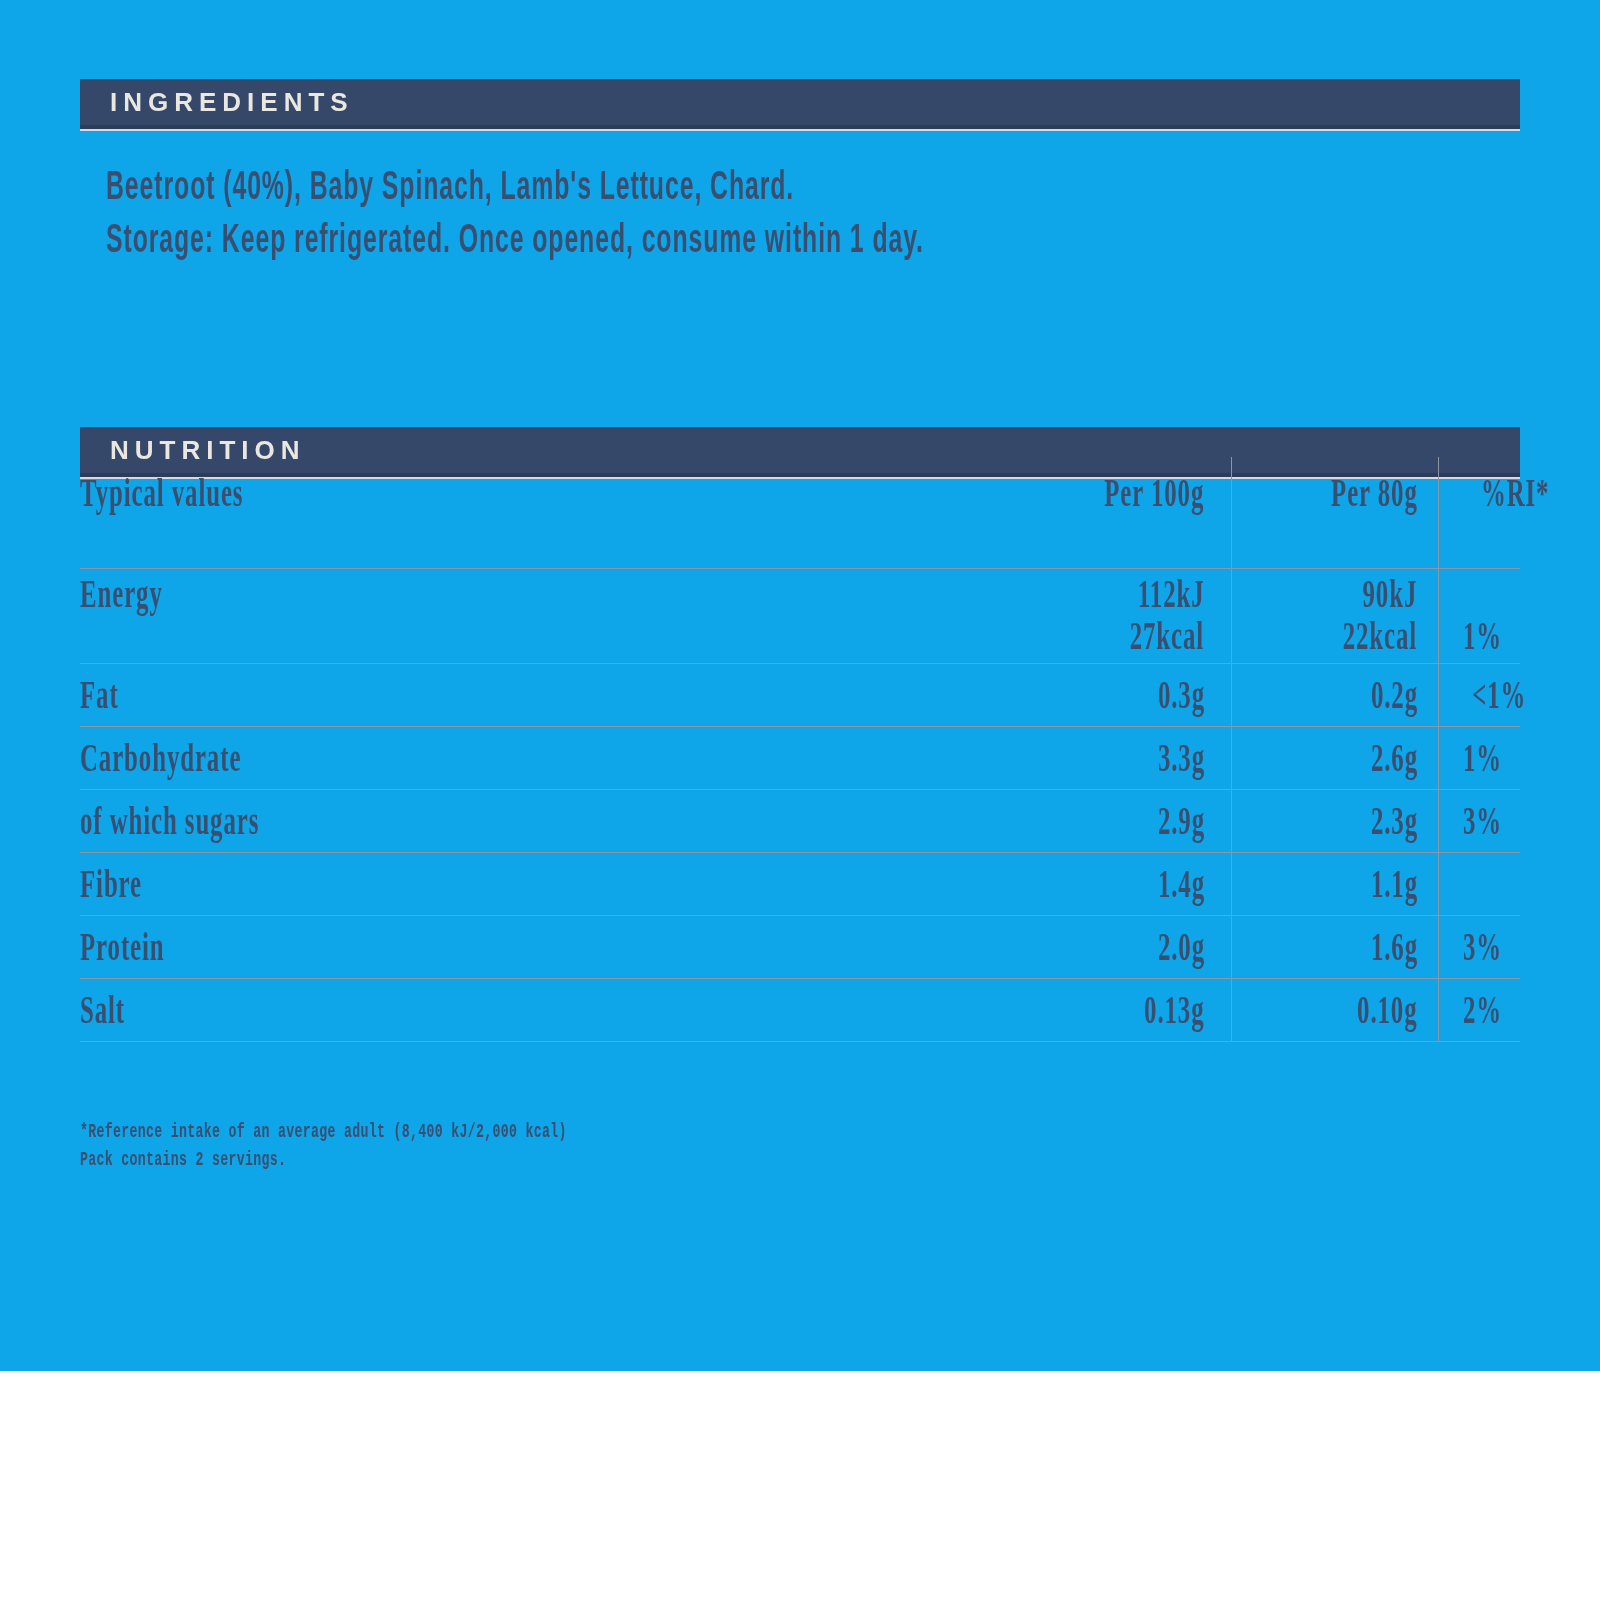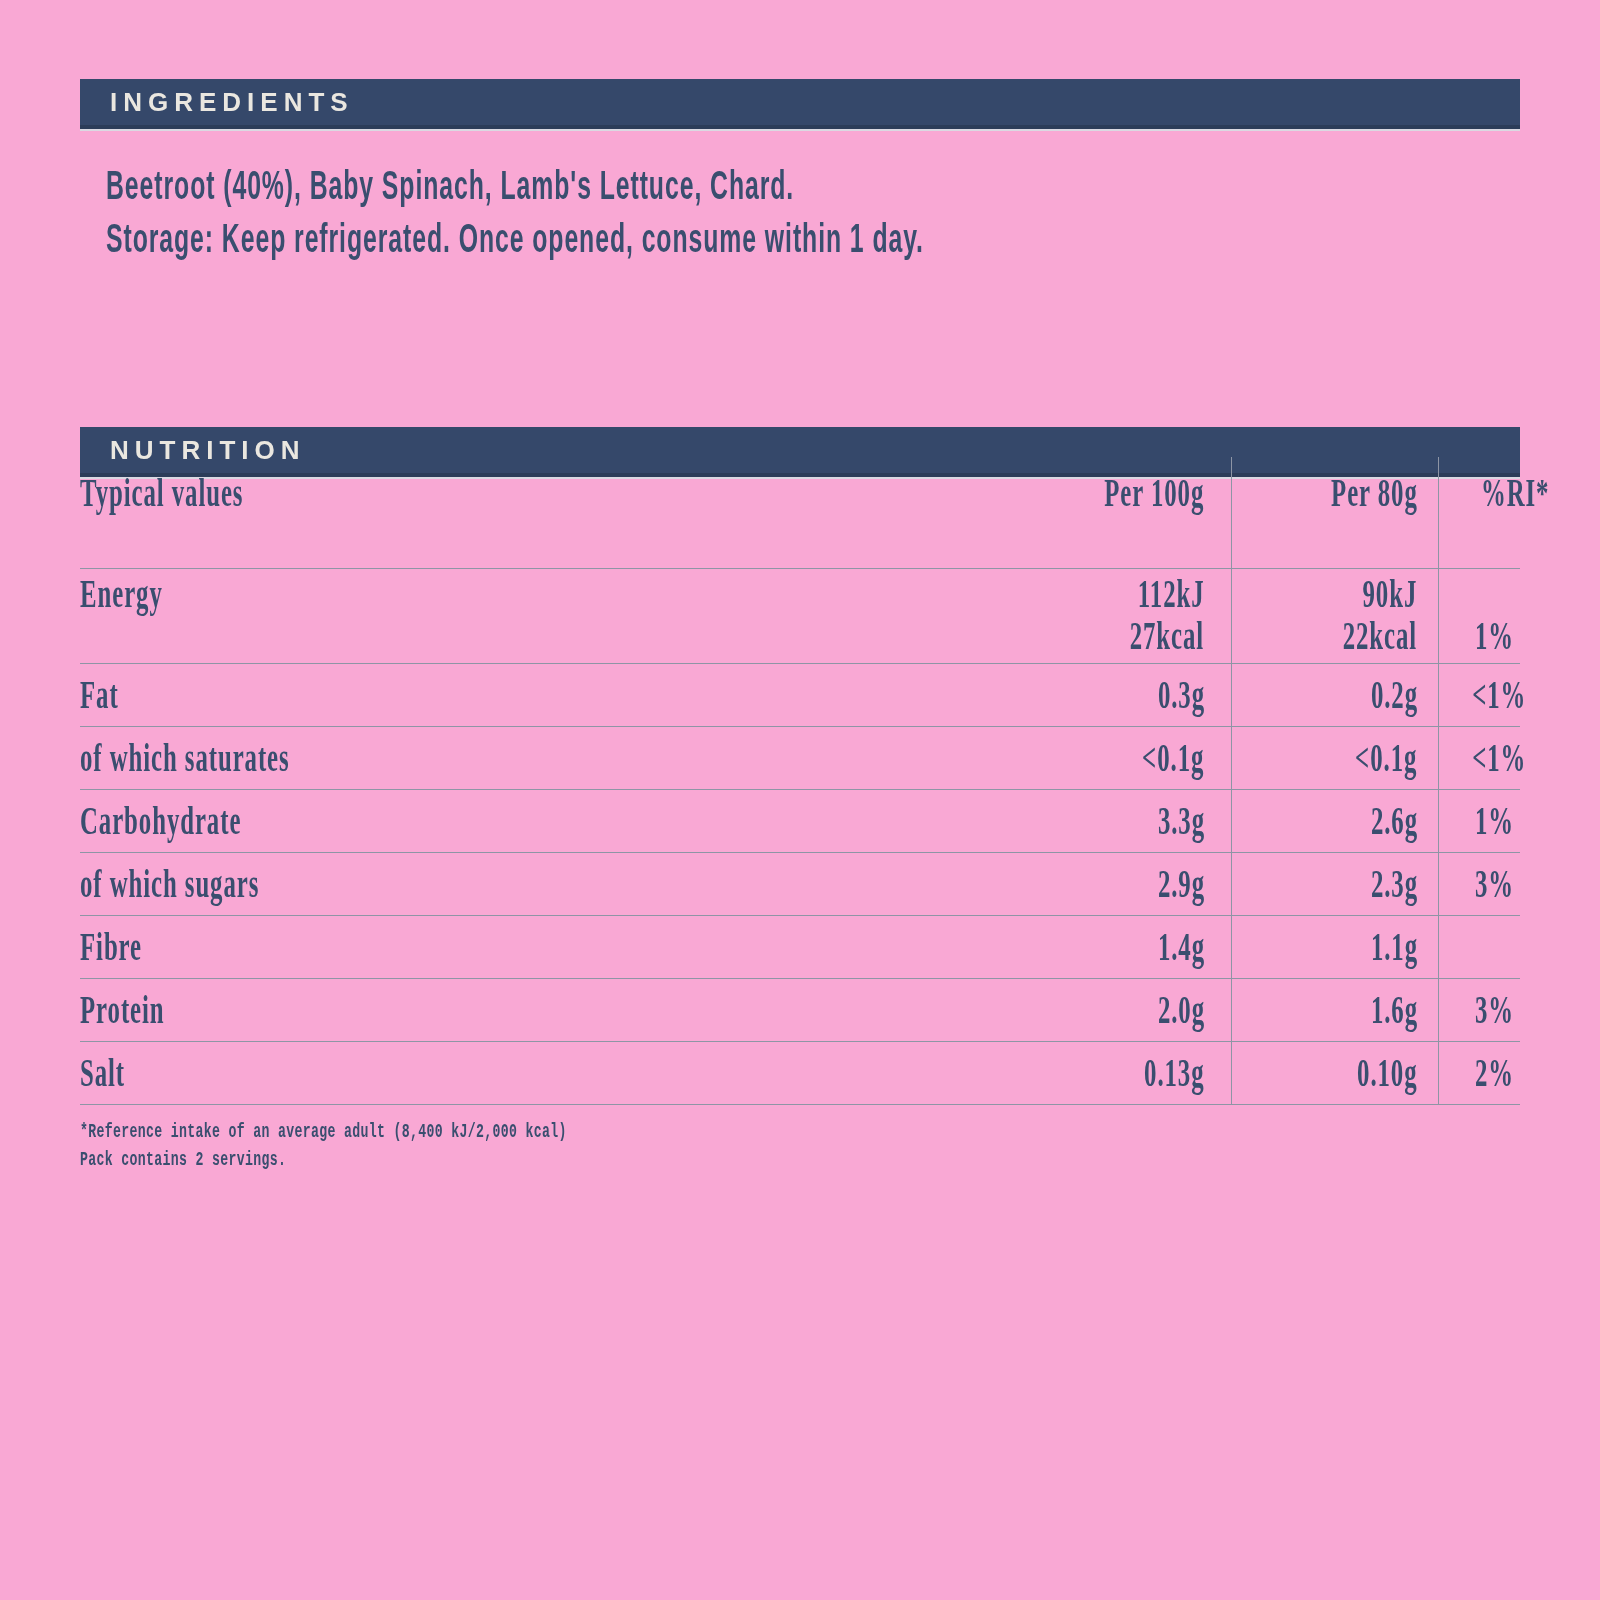--- a/index.html
+++ b/index.html
@@ -1,20 +1,20 @@
 <!DOCTYPE html>
 <html><head>
 <meta charset="utf-8">
 <style>
   html, body { margin: 0; padding: 0; }
   .stage {
     position: relative;
     width: 1600px;
-    height: 1600px;
-    background: #f9a8d4;
+    height: 1371px;
+    background: #0ea5e9;
     font-family: "Liberation Sans", sans-serif;
     color: #3A4E6F;
     overflow: hidden;
   }
 
   
   .bar {
     position: absolute;
     left: 80px;
     width: 1440px;
@@ -69,21 +69,21 @@
   .ntable thead tr { height: 111px; border-bottom: 1px solid #8E95A5; }
   .ntable thead th { vertical-align: top; padding-top: 12px; font-weight: 700; }
   .ntable tbody tr { height: 63px; border-bottom: 1px solid #8E95A5; margin-left: 13px; }
   .ntable tbody td { vertical-align: middle; }
   .ntable tbody tr.r-multi { height: 95px; }
   .ntable tbody tr.r-multi td { vertical-align: top; padding-top: 4px; }
 
   .c-label  { text-align: left;  padding-left: 2px; }
   .c-per100 { text-align: right; padding-right: 26px !important; border-right: 1px solid #8E95A5; }
   .c-per80  { text-align: right; padding-right: 20px !important; border-right: 1px solid #8E95A5; }
-  .c-ri     { text-align: right; padding-right: 6px  !important; }
+  .c-ri     { text-align: left; padding-right: 6px  !important; }
 
   .ln { min-height: 42px; line-height: 42px; }
 
   .footnote-block {
     position: absolute;
     left: 80px;
     top: 1118px;
     font-size: 20px;
     line-height: 28px;
     font-family: Liberation Mono, monospace;
@@ -162,34 +162,20 @@
           </td>
           <td class="c-per80">
             <div class="ln"><span class="cnd cnd-r">0.2g</span></div>
           </td>
           <td class="c-ri">
             <div class="ln"><span class="cnd cnd-r">&lt;1%</span></div>
           </td>
         </tr>
         <tr>
           <td class="c-label">
-            <div class="ln"><span class="cnd cnd-l">of which saturates</span></div>
-          </td>
-          <td class="c-per100">
-            <div class="ln"><span class="cnd cnd-r">&lt;0.1g</span></div>
-          </td>
-          <td class="c-per80">
-            <div class="ln"><span class="cnd cnd-r">&lt;0.1g</span></div>
-          </td>
-          <td class="c-ri">
-            <div class="ln"><span class="cnd cnd-r">&lt;1%</span></div>
-          </td>
-        </tr>
-        <tr>
-          <td class="c-label">
             <div class="ln"><span class="cnd cnd-l">Carbohydrate</span></div>
           </td>
           <td class="c-per100">
             <div class="ln"><span class="cnd cnd-r">3.3g</span></div>
           </td>
           <td class="c-per80">
             <div class="ln"><span class="cnd cnd-r">2.6g</span></div>
           </td>
           <td class="c-ri">
             <div class="ln"><span class="cnd cnd-r">1%</span></div>

